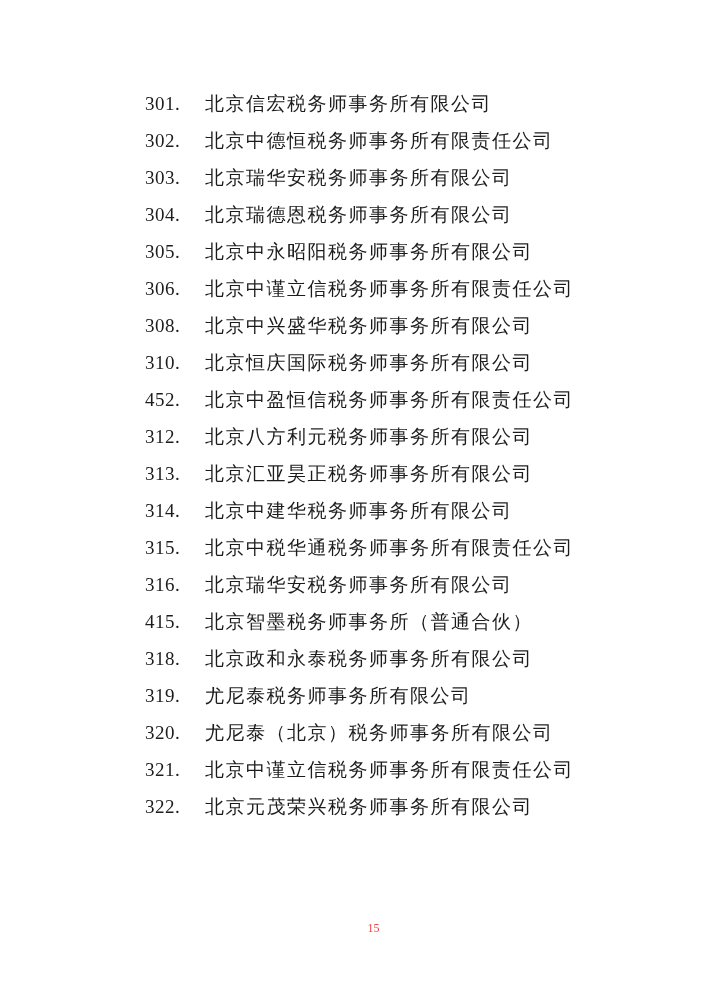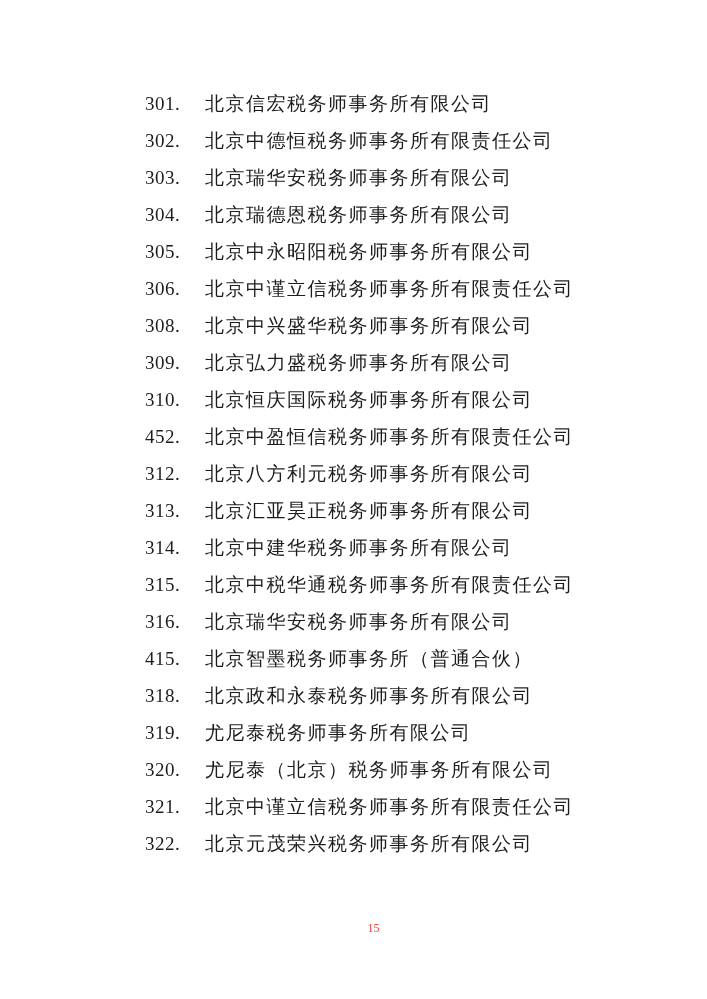--- a/index.html
+++ b/index.html
@@ -83,24 +83,20 @@
       <span class="num">306.</span>
       <span class="name">北京中谨立信税务师事务所有限责任公司</span>
     </div>
 
 
     <div class="row">
       <span class="num">308.</span>
       <span class="name">北京中兴盛华税务师事务所有限公司</span>
     </div>
 
-    <div class="row">
-      <span class="num">309.</span>
-      <span class="name">北京弘力盛税务师事务所有限公司</span>
-    </div>
 
     <div class="row">
       <span class="num">310.</span>
       <span class="name">北京恒庆国际税务师事务所有限公司</span>
     </div>
 
     <div class="row">
       <span class="num">452.</span>
       <span class="name">北京中盈恒信税务师事务所有限责任公司</span>
     </div>

